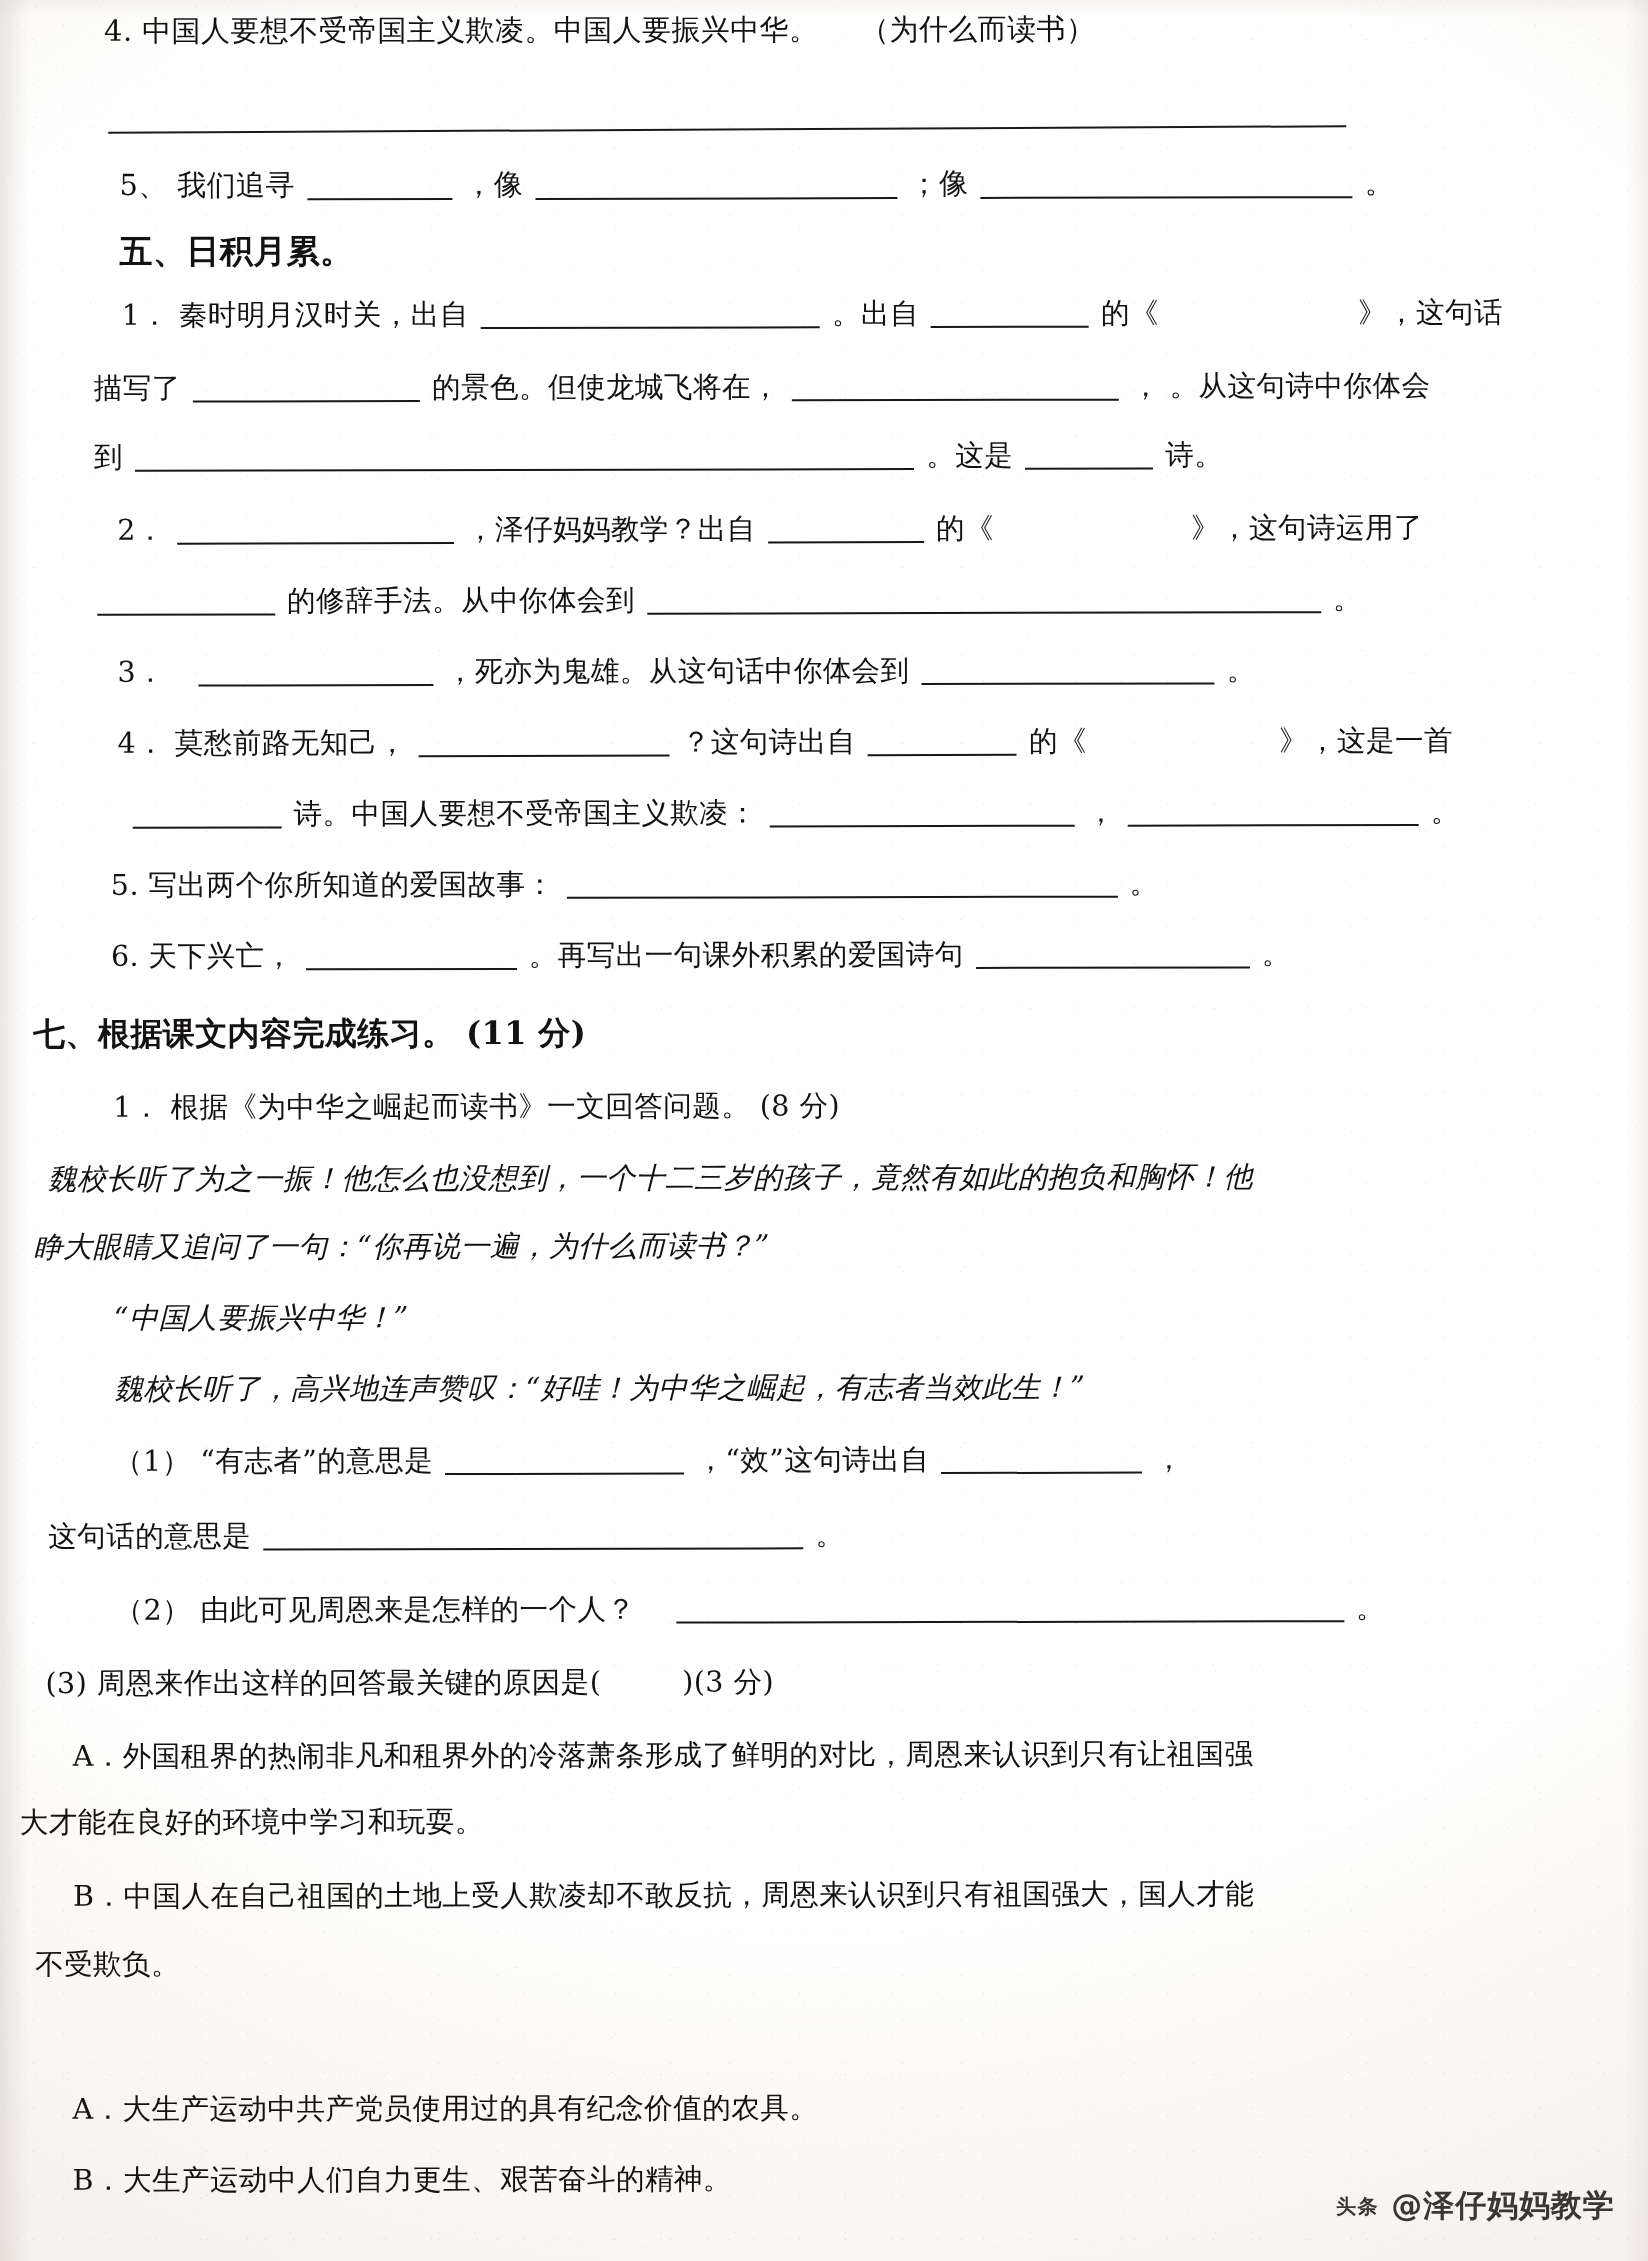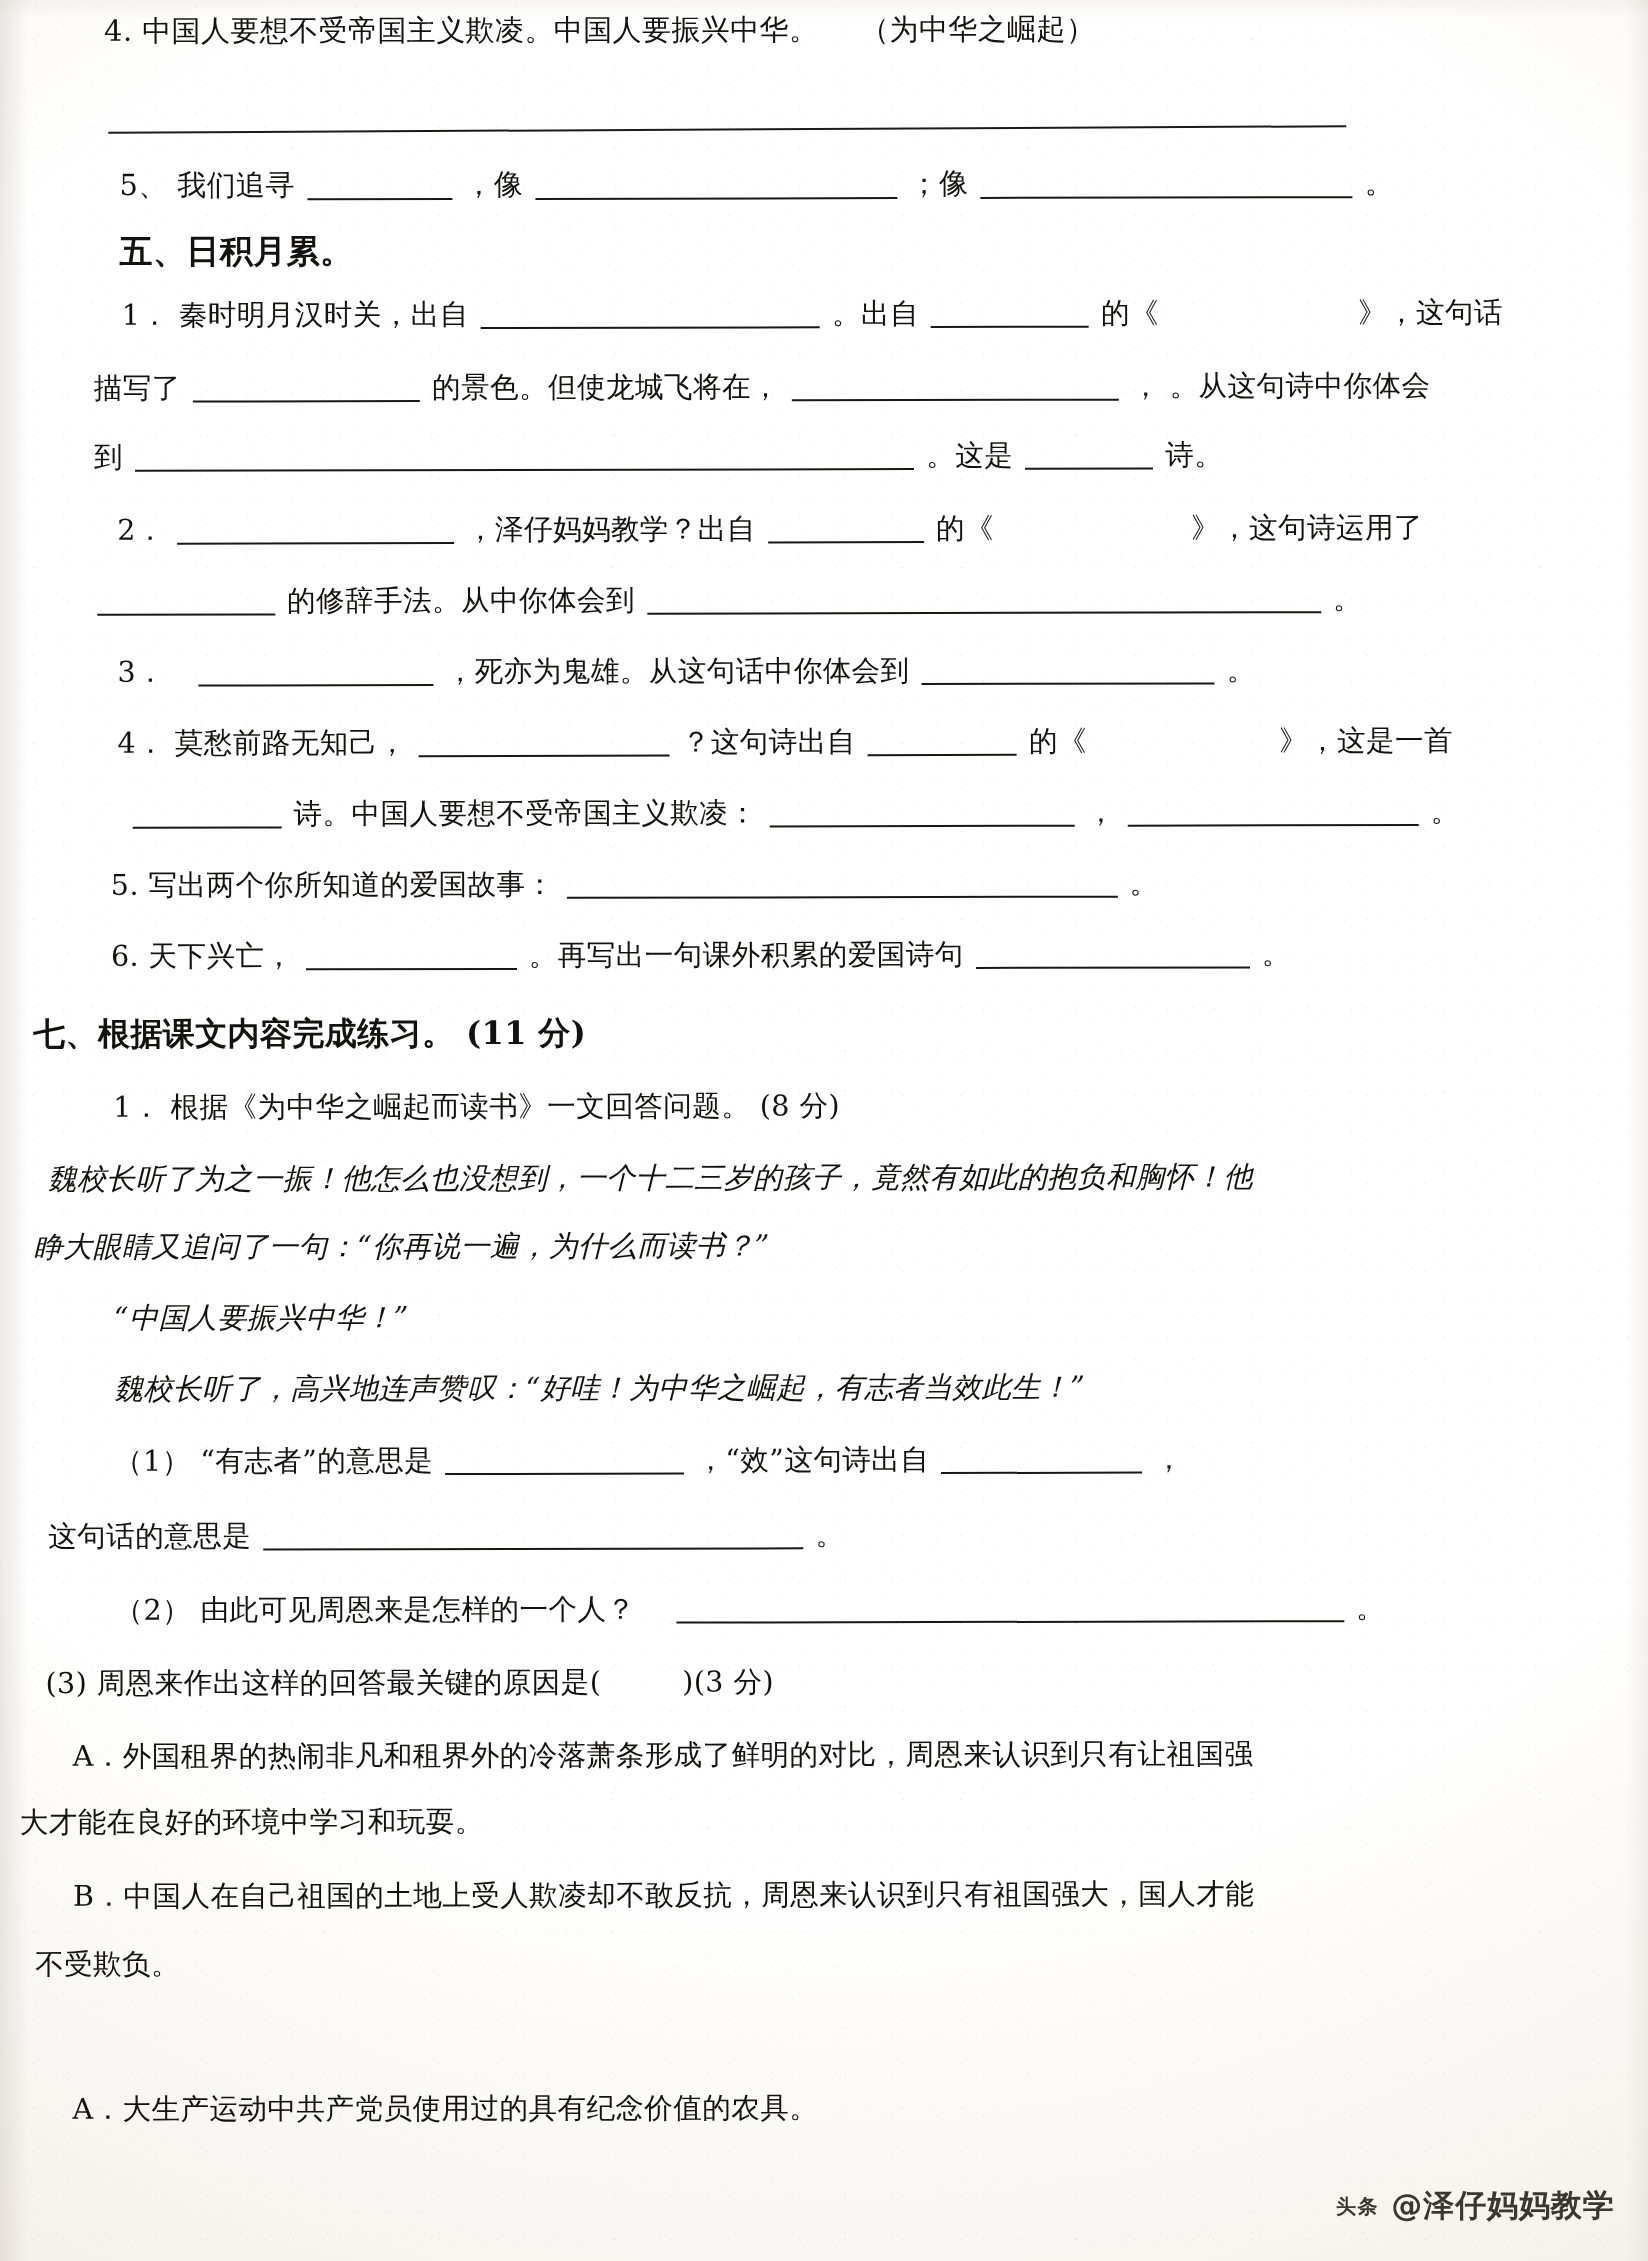--- a/index.html
+++ b/index.html
@@ -120,21 +120,21 @@
 <body>
 
 <div class="page"></div>
 
 <div class="sheet skew">
 
   <div class="line song" style="left:104px; top:17.3px; font-size:29px;">
     <span>4.</span>
     <span>中国人要想不受帝国主义欺凌。中国人要振兴中华。</span>
     <span style="display:inline-block;width:22.5px"></span>
-    <span>（为中华之崛起）</span>
+    <span>（为什么而读书）</span>
   </div>
 
   <div class="longrule" style="left:108px; top:130px; width:1238px;"></div>
 
   <div class="line song" style="left:119px; top:171px; font-size:29px;">
     <span>5、</span>
     <span>我们追寻</span>
     <span class="rule" style="width:145px"></span>
     <span>，像</span>
     <span class="rule" style="width:362px"></span>
@@ -282,20 +282,21 @@
   </div>
 
   <div class="line song" style="left:69px; top:1742px;">A．外国租界的热闹非凡和租界外的冷落萧条形成了鲜明的对比，周恩来认识到只有让祖国强</div>
   <div class="line song" style="left:16px; top:1809px;font-family:Liberation Serif, serif;">大才能在良好的环境中学习和玩耍。</div>
 
   <div class="line song" style="left:69px; top:1882px;">B．中国人在自己祖国的土地上受人欺凌却不敢反抗，周恩来认识到只有祖国强大，国人才能</div>
   <div class="line song" style="left:31px; top:1950px;">不受欺负。</div>
 
 
   <div class="line song" style="left:68px; top:2095px;">A．大生产运动中共产党员使用过的具有纪念价值的农具。</div>
+  <div class="line song" style="left:68px; top:2166px;">B．大生产运动中人们自力更生、艰苦奋斗的精神。</div>
 
   <div class="watermark">
     <span class="wm-logo">头条</span>
     <span class="wm-text">@泽仔妈妈教学</span>
   </div>
 
 </div>
 
 <div class="grain"></div>
 

